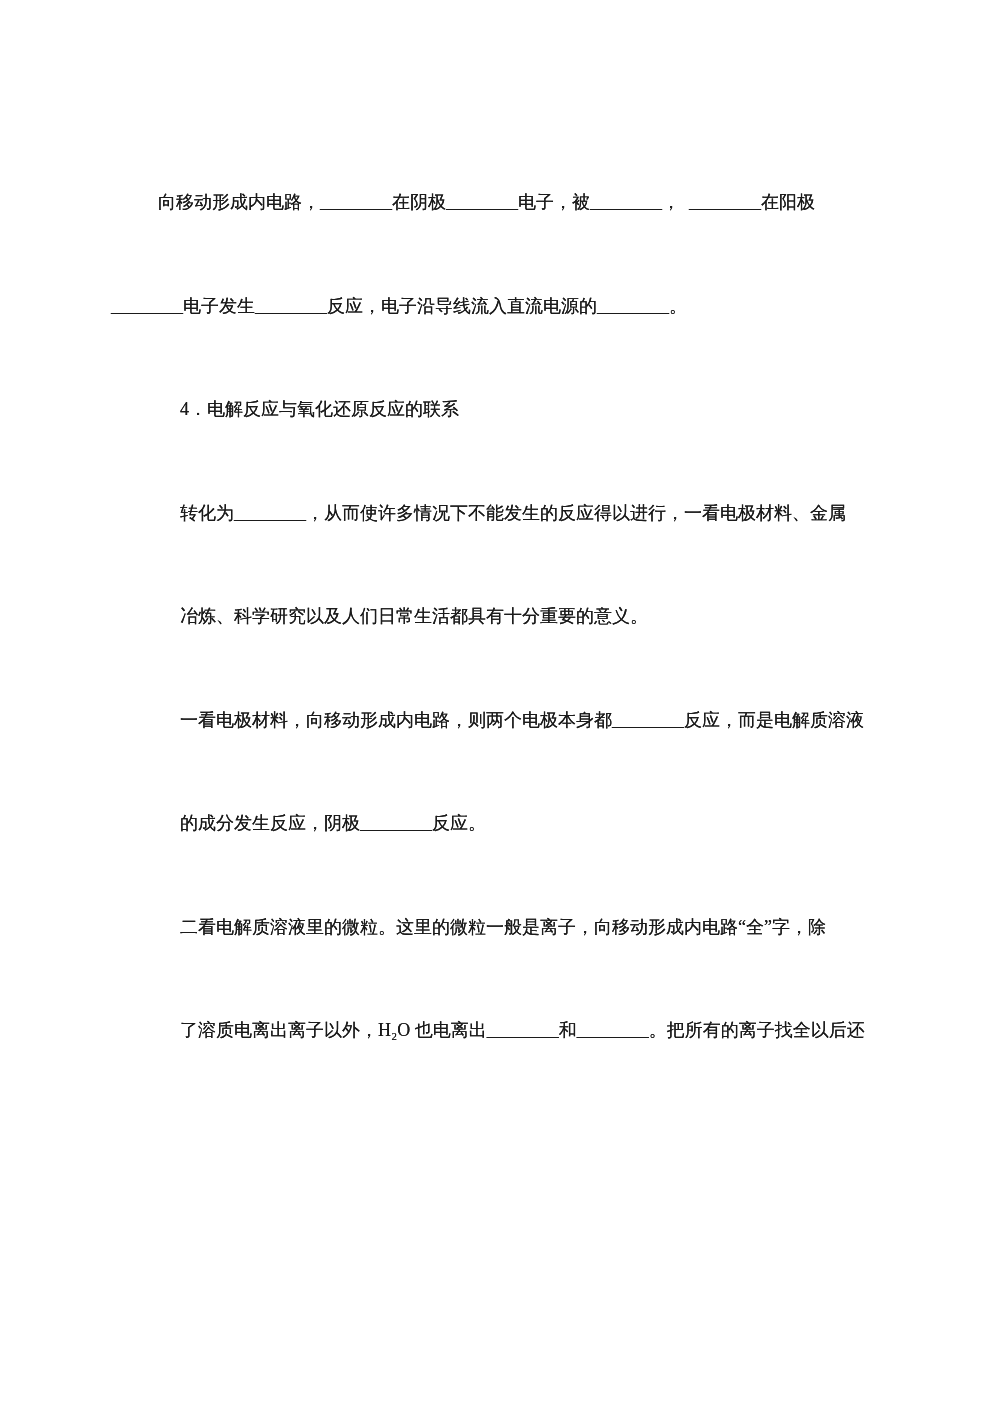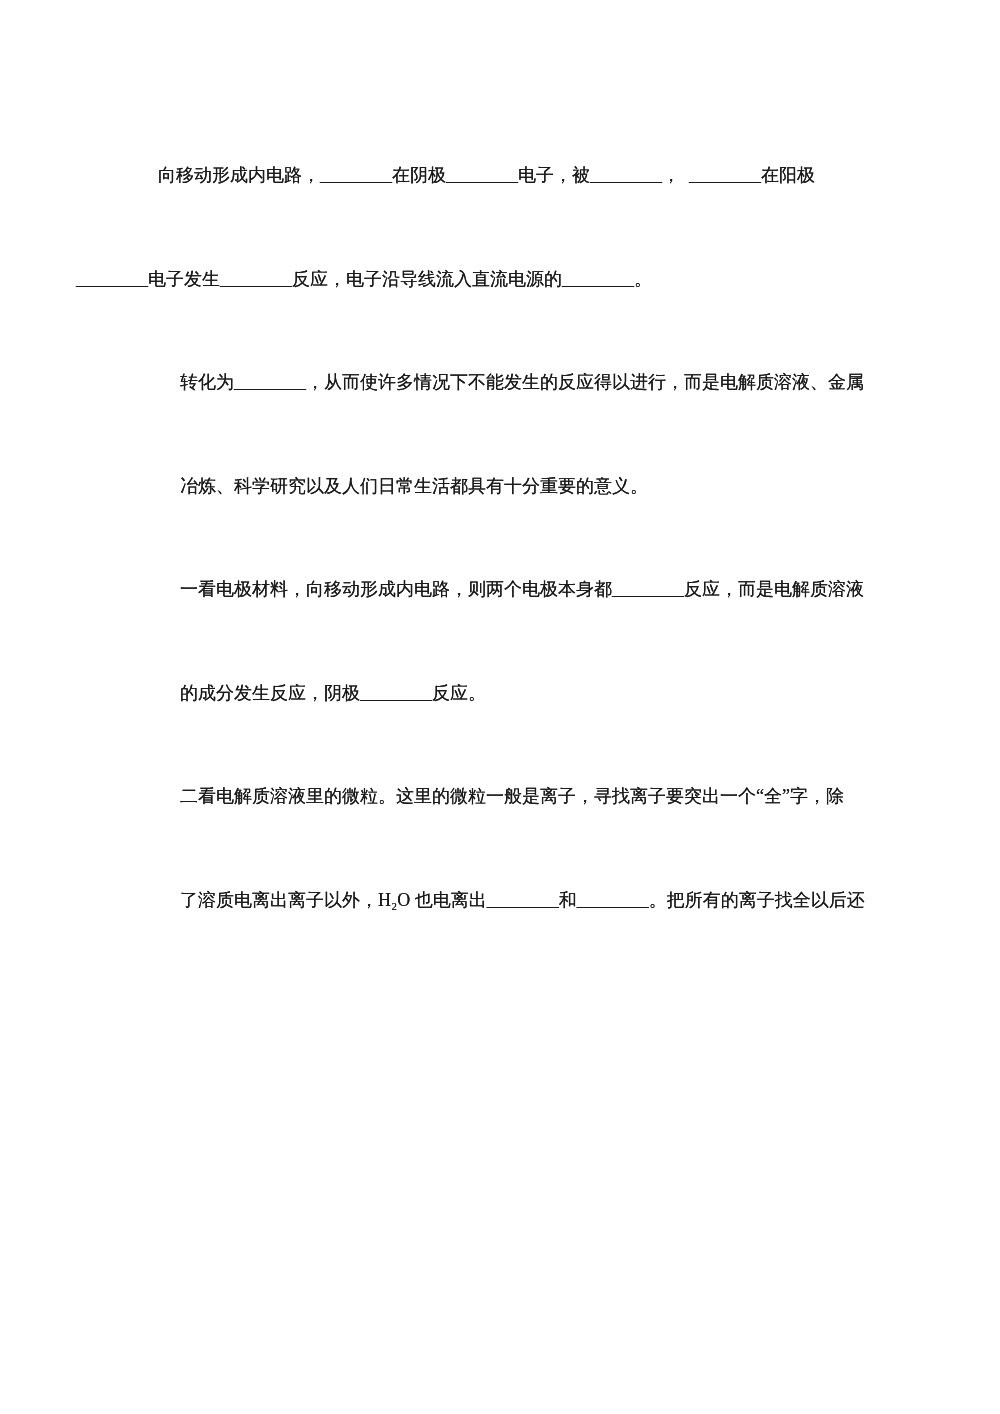--- a/index.html
+++ b/index.html
@@ -11,44 +11,45 @@
     width: 1000px;
     height: 1414px;
     overflow: hidden;
   }
   .page {
     position: relative;
     width: 1000px;
     height: 1414px;
     background: #ffffff;
     box-sizing: border-box;
-    padding-top: 89px;
+    padding-top: 116px;
     font-family: "Liberation Serif", "DejaVu Serif", serif;
     font-size: 18px;
     line-height: 34.5px;
     color: #1b1b1b;
     text-shadow: 0 0 0.4px currentColor; 
     white-space: pre;
   }
   .ln { height: 34.5px; }
   .body { margin-left: 180px; }
   .cont { margin-left: 158px; }
-  .hang { margin-left: 76px; }
+  .hang { margin-left: 111px; }
 </style>
 </head>
 <body>
 
 <div class="page">
   <div class="ln cont">向移动形成内电路，________在阴极________电子，被________，  ________在阳极</div>
   <div class="ln hang">________电子发生________反应，电子沿导线流入直流电源的________。</div>
-  <div class="ln body">转化为________，从而使许多情况下不能发生的反应得以进行，而是电解质溶液、金属</div>
+  <div class="ln body">4．电解反应与氧化还原反应的联系</div>
+  <div class="ln body">转化为________，从而使许多情况下不能发生的反应得以进行，一看电极材料、金属</div>
   <div class="ln body">冶炼、科学研究以及人们日常生活都具有十分重要的意义。</div>
   <div class="ln body">一看电极材料，向移动形成内电路，则两个电极本身都________反应，而是电解质溶液</div>
   <div class="ln body">的成分发生反应，阴极________反应。</div>
-  <div class="ln body">二看电解质溶液里的微粒。这里的微粒一般是离子，寻找离子要突出一个“全”字，除</div>
+  <div class="ln body">二看电解质溶液里的微粒。这里的微粒一般是离子，向移动形成内电路“全”字，除</div>
   <div class="ln body">了溶质电离出离子以外，H₂O 也电离出________和________。把所有的离子找全以后还</div>
   
   
   
   
   
   
   
   
   

